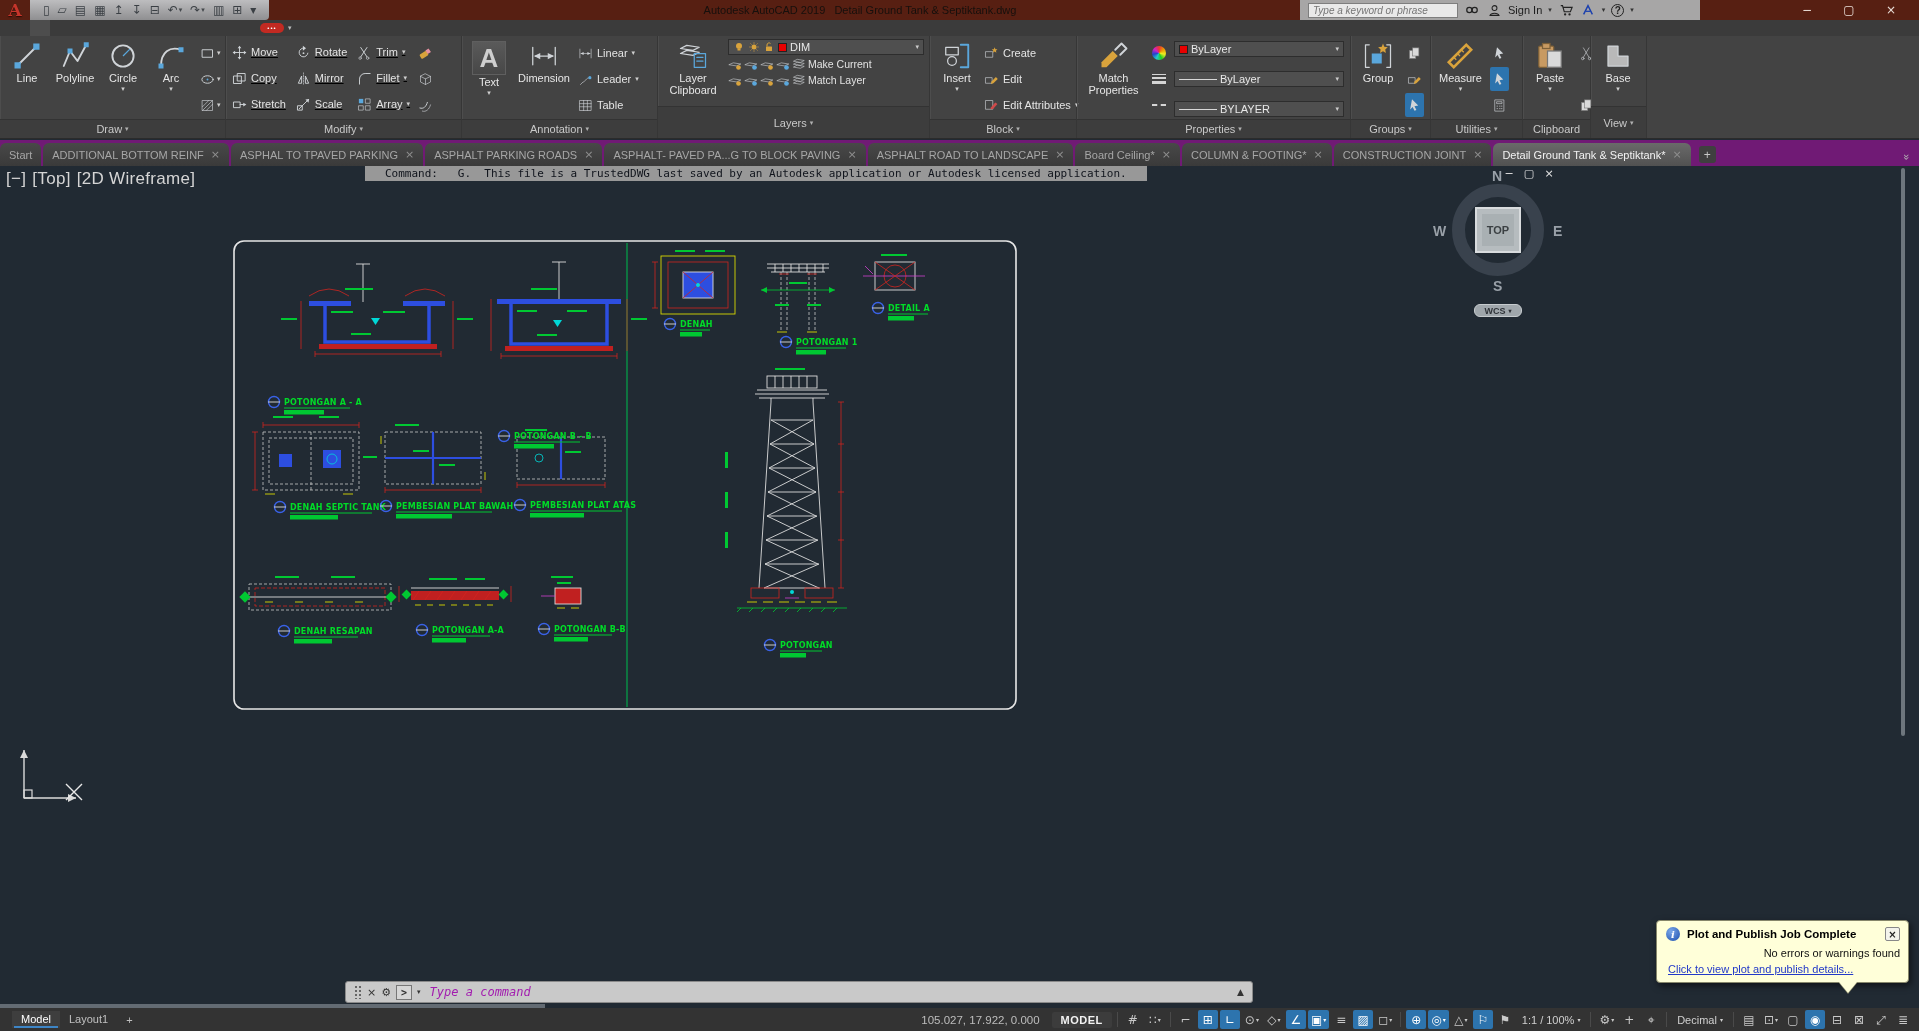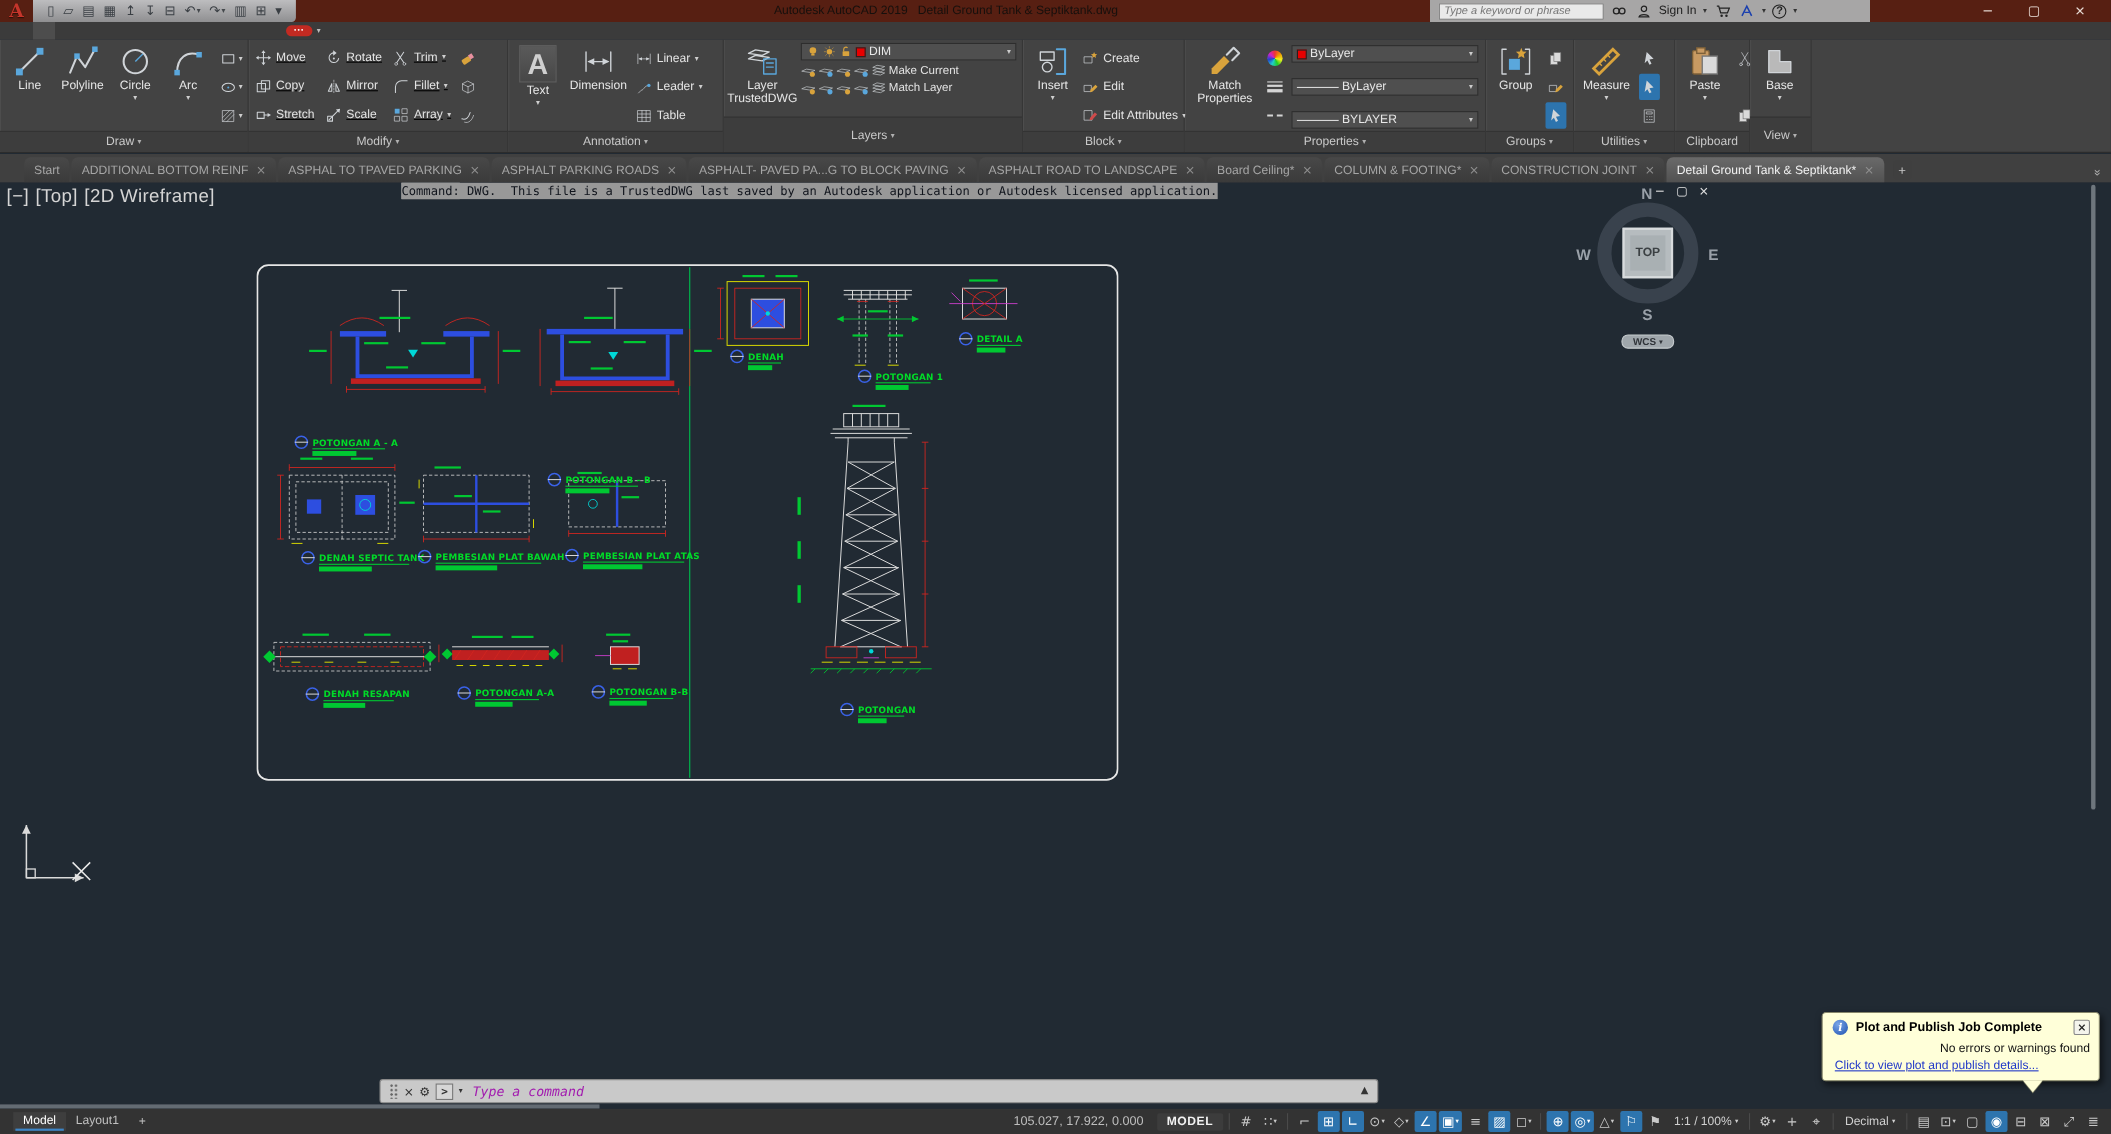--- a/index.html
+++ b/index.html
@@ -80,21 +80,21 @@
   svg .g  { stroke:#d9a33c; }
   svg .gf { fill:#d9a33c; stroke:none; }
   svg .rf { fill:#cf4a4a; stroke:none; }
   svg .pf { fill:#e890a0; stroke:none; }
   svg .d  { stroke-dasharray:2 2; }
   svg .tanf { fill:#c89a62; stroke:#7d6038; stroke-width:1; }
   svg .pagef { fill:#dadada; stroke:#777; stroke-width:1; }
   svg .grayf { fill:#b9b9b9; stroke:none; }
 
   
-  .filetabs { position:absolute; top:140px; left:0; right:0; height:26px; background:#404040; display:flex; align-items:flex-end; padding-left:22px; }
+  .filetabs { position:absolute; top:140px; left:0; right:0; height:26px; background:#701a75; display:flex; align-items:flex-end; padding-left:0; }
   .ftab { height:23px; display:flex; align-items:center; background:linear-gradient(#484848,#3a3a3a);
     border-radius:6px 6px 0 0; margin-right:2px; padding:0 9px; font-size:11px; color:#a6a6a6; white-space:nowrap; cursor:default; }
   .ftab.active { background:linear-gradient(#6a6a6a,#515151); color:#f2f2f2; }
   .ftab-close { margin-left:7px; font-size:11px; color:#8f8f8f; font-family:"DejaVu Sans",sans-serif; }
   .ftab-plus { width:17px; height:17px; margin:0 0 3px 6px; background:#3f3f3f; border-radius:3px; color:#c8c8c8;
     display:flex; align-items:center; justify-content:center; font-size:12px; }
   .ftab-chevrons { position:absolute; right:10px; bottom:4px; color:#b5b5b5; font-size:11px; transform:rotate(90deg); letter-spacing:-2px; }
 
   
   .viewport { position:absolute; top:166px; left:0; right:0; bottom:23px; background:#212a33; overflow:hidden; }
@@ -138,21 +138,21 @@
   .drawsvg .yl { stroke:#d8d800; fill:none; stroke-width:.9; }
   .drawsvg .mg { stroke:#d040d0; fill:none; stroke-width:.8; }
   .drawsvg text { fill:#00dc28; font:bold 8px "DejaVu Sans",sans-serif; letter-spacing:.2px; }
   .drawsvg .lblc { stroke:#3a62e8; fill:none; stroke-width:1.4; }
 
   
   .ucs { position:absolute; left:10px; top:570px; }
 
   
   .cmdline { position:absolute; left:365px; display:inline-block; background:#989898; color:#10141c;
-    font:11px "DejaVu Sans Mono",monospace; padding:1px 0; white-space:pre; }
+    font:11px "DejaVu Sans Mono",monospace; padding:1px 20px; white-space:pre; }
   .cmdbar { position:absolute; left:345px; top:815px; width:908px; height:22px; background:#c9c9c9; border:1px solid #8a8a8a;
     border-radius:3px; display:flex; align-items:center; gap:5px; padding:0 8px; }
   .cmd-grip { width:8px; height:14px; background-image:radial-gradient(#666 1px, transparent 1.2px); background-size:4px 4px; }
   .cmd-x { color:#333; font-size:11px; font-family:"DejaVu Sans",sans-serif; }
   .cmd-wrench { color:#333; font-size:11px; font-family:"DejaVu Sans",sans-serif; }
   .cmd-prompt { width:16px; height:15px; border:1px solid #777; display:flex; align-items:center; justify-content:center;
     color:#333; font:bold 10px "DejaVu Sans Mono",monospace; background:#d6d6d6; }
   .cmd-caret { font-size:7px; color:#333; font-family:"DejaVu Sans",sans-serif; }
   .cmd-placeholder { font:italic 12px "DejaVu Sans Mono",monospace; color:#a21caf; margin-left:4px; }
   .cmd-up { margin-left:auto; color:#333; font-size:9px; font-family:"DejaVu Sans",sans-serif; }
@@ -663,21 +663,21 @@
           <span class="pcaret">▾</span>
         </div>
     </div>
 
     <div class="rpanel" style="width:272px">
       <div class="rpanel-content">
         <div class="bigbtn" style="min-width:58px">
             <svg>
               <use href="#s-layerprops"></use>
             </svg>
-            <span class="blabel">Layer TrustedDWG</span>
+            <span class="blabel">Layer Clipboard</span>
           </div>
         <div class="layrows">
           <div class="combo" style="width:196px">
             <svg width="12" height="12">
                 <use href="#s-bulb"></use>
               </svg>
             <svg width="12" height="12">
                 <use href="#s-sun"></use>
               </svg>
             <svg width="12" height="12">

